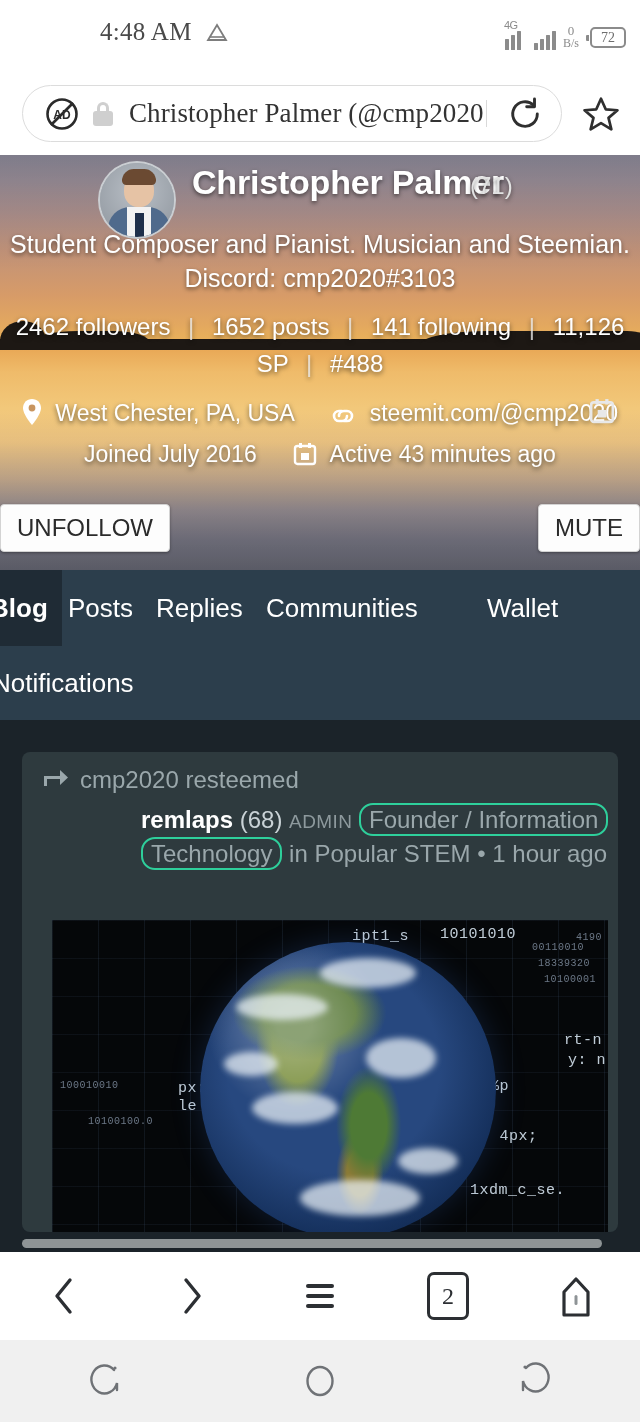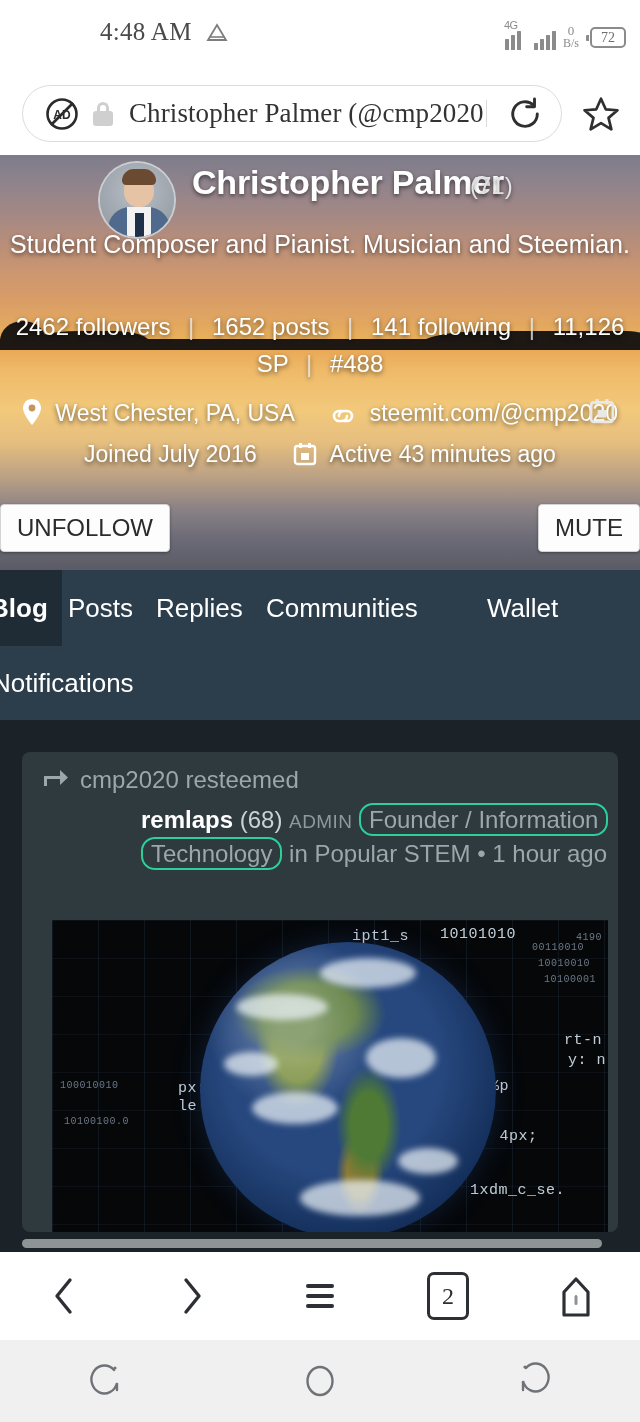--- a/index.html
+++ b/index.html
@@ -346,20 +346,21 @@
     <div class="av-tie"></div>
       <div class="av-head"></div>
       <div class="av-hair"></div>
   </div>
 
   <div class="pname">Christopher Palmer</div>
   <div class="prep">(71)</div>
 
   <div class="pbio">
     <div>Student Composer and Pianist. Musician and Steemian.</div>
+    <div>Discord: cmp2020#3103</div>
   </div>
 
   <div class="pstats">
     <span>2462 followers</span>
     <span class="sep">|</span>
     <span>1652 posts</span>
     <span class="sep">|</span>
     <span>141 following</span>
     <span class="sep">|</span>
     <span>11,126 SP</span>
@@ -449,27 +450,27 @@
         <span>•</span>
         <span>1 hour ago</span>
       </div>
 
       <div class="postimg">
         <div class="codebg"></div>
 
         <div class="code bright" style="left:300px;top:8px;">ipt1_s</div>
         <div class="code bright" style="left:388px;top:6px;">10101010</div>
         <div class="code" style="left:480px;top:22px;">00110010</div>
-        <div class="code" style="left:486px;top:38px;">10010010</div>
+        <div class="code" style="left:486px;top:38px;">18339320</div>
         <div class="code" style="left:492px;top:54px;">10100001</div>
         <div class="code" style="left:524px;top:12px;">4190</div>
         <div class="code bright" style="left:126px;top:160px;">px: rgba(0</div>
         <div class="code bright" style="left:126px;top:178px;">le 186f148e</div>
         <div class="code" style="left:8px;top:160px;">100010010</div>
-        <div class="code" style="left:12px;top:196px;">10100100.0</div>
+        <div class="code" style="left:36px;top:196px;">10100100.0</div>
         <div class="code bright" style="left:438px;top:158px;">%p</div>
         <div class="code bright" style="left:512px;top:112px;">rt-n</div>
         <div class="code bright" style="left:516px;top:132px;">y: n</div>
         <div class="code bright" style="left:400px;top:208px;">top: 4px;</div>
         <div class="code bright" style="left:418px;top:262px;">1xdm_c_se.</div>
 
         <div class="globe">
           <div class="cloud" style="left:36px;top:52px;width:92px;height:26px;"></div>
           <div class="cloud" style="left:120px;top:16px;width:96px;height:30px;"></div>
           <div class="cloud" style="left:166px;top:96px;width:70px;height:40px;"></div>

